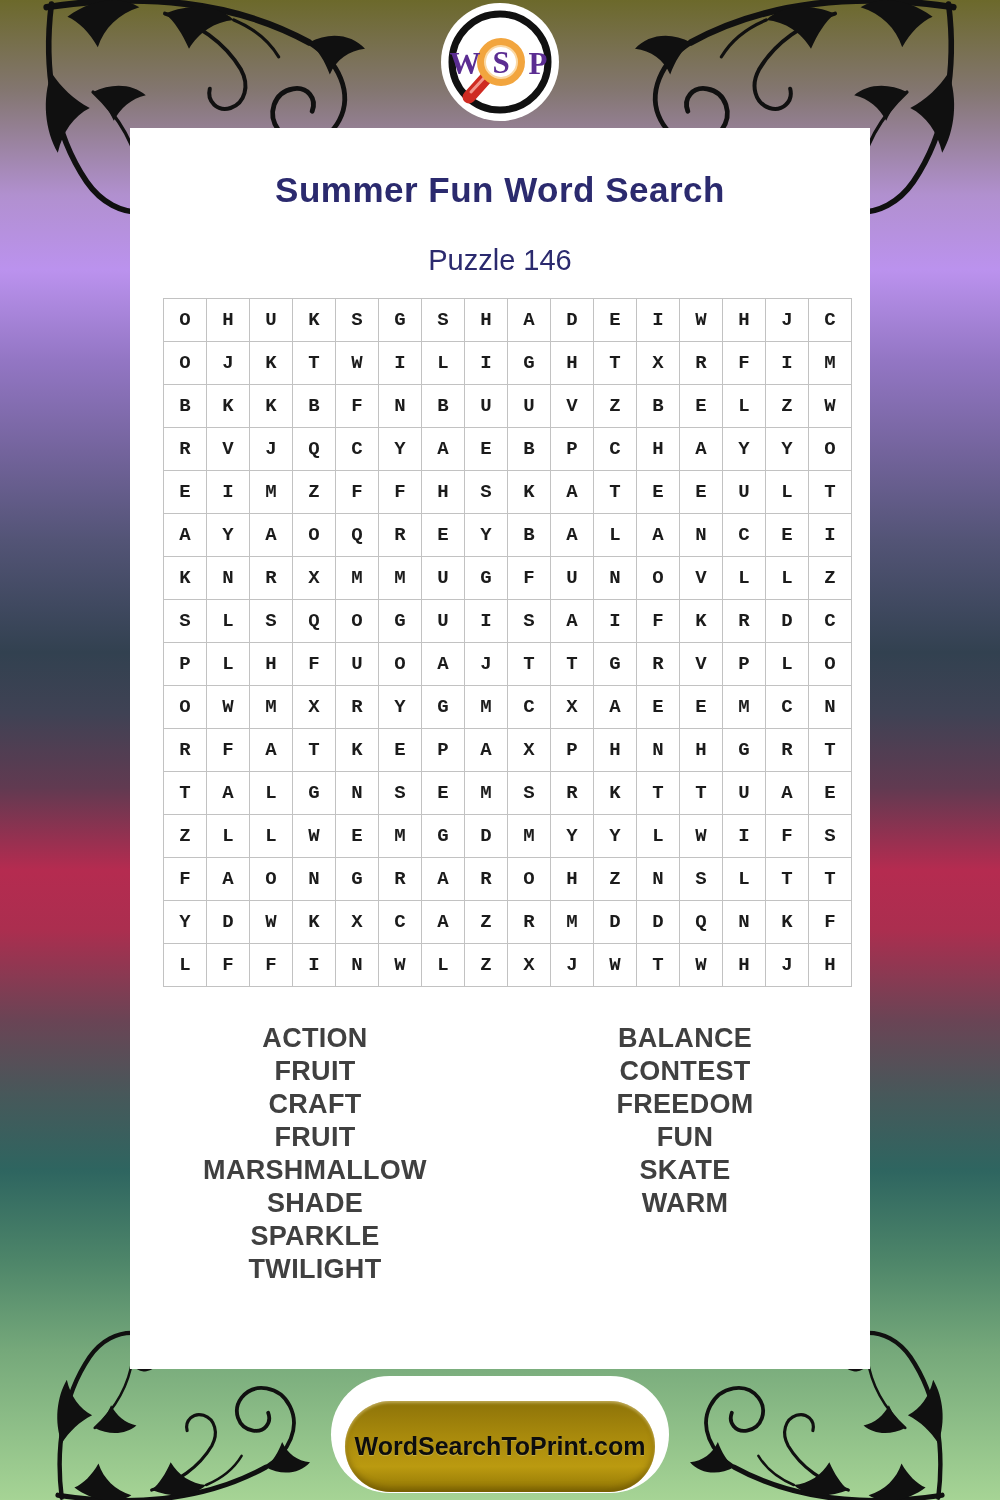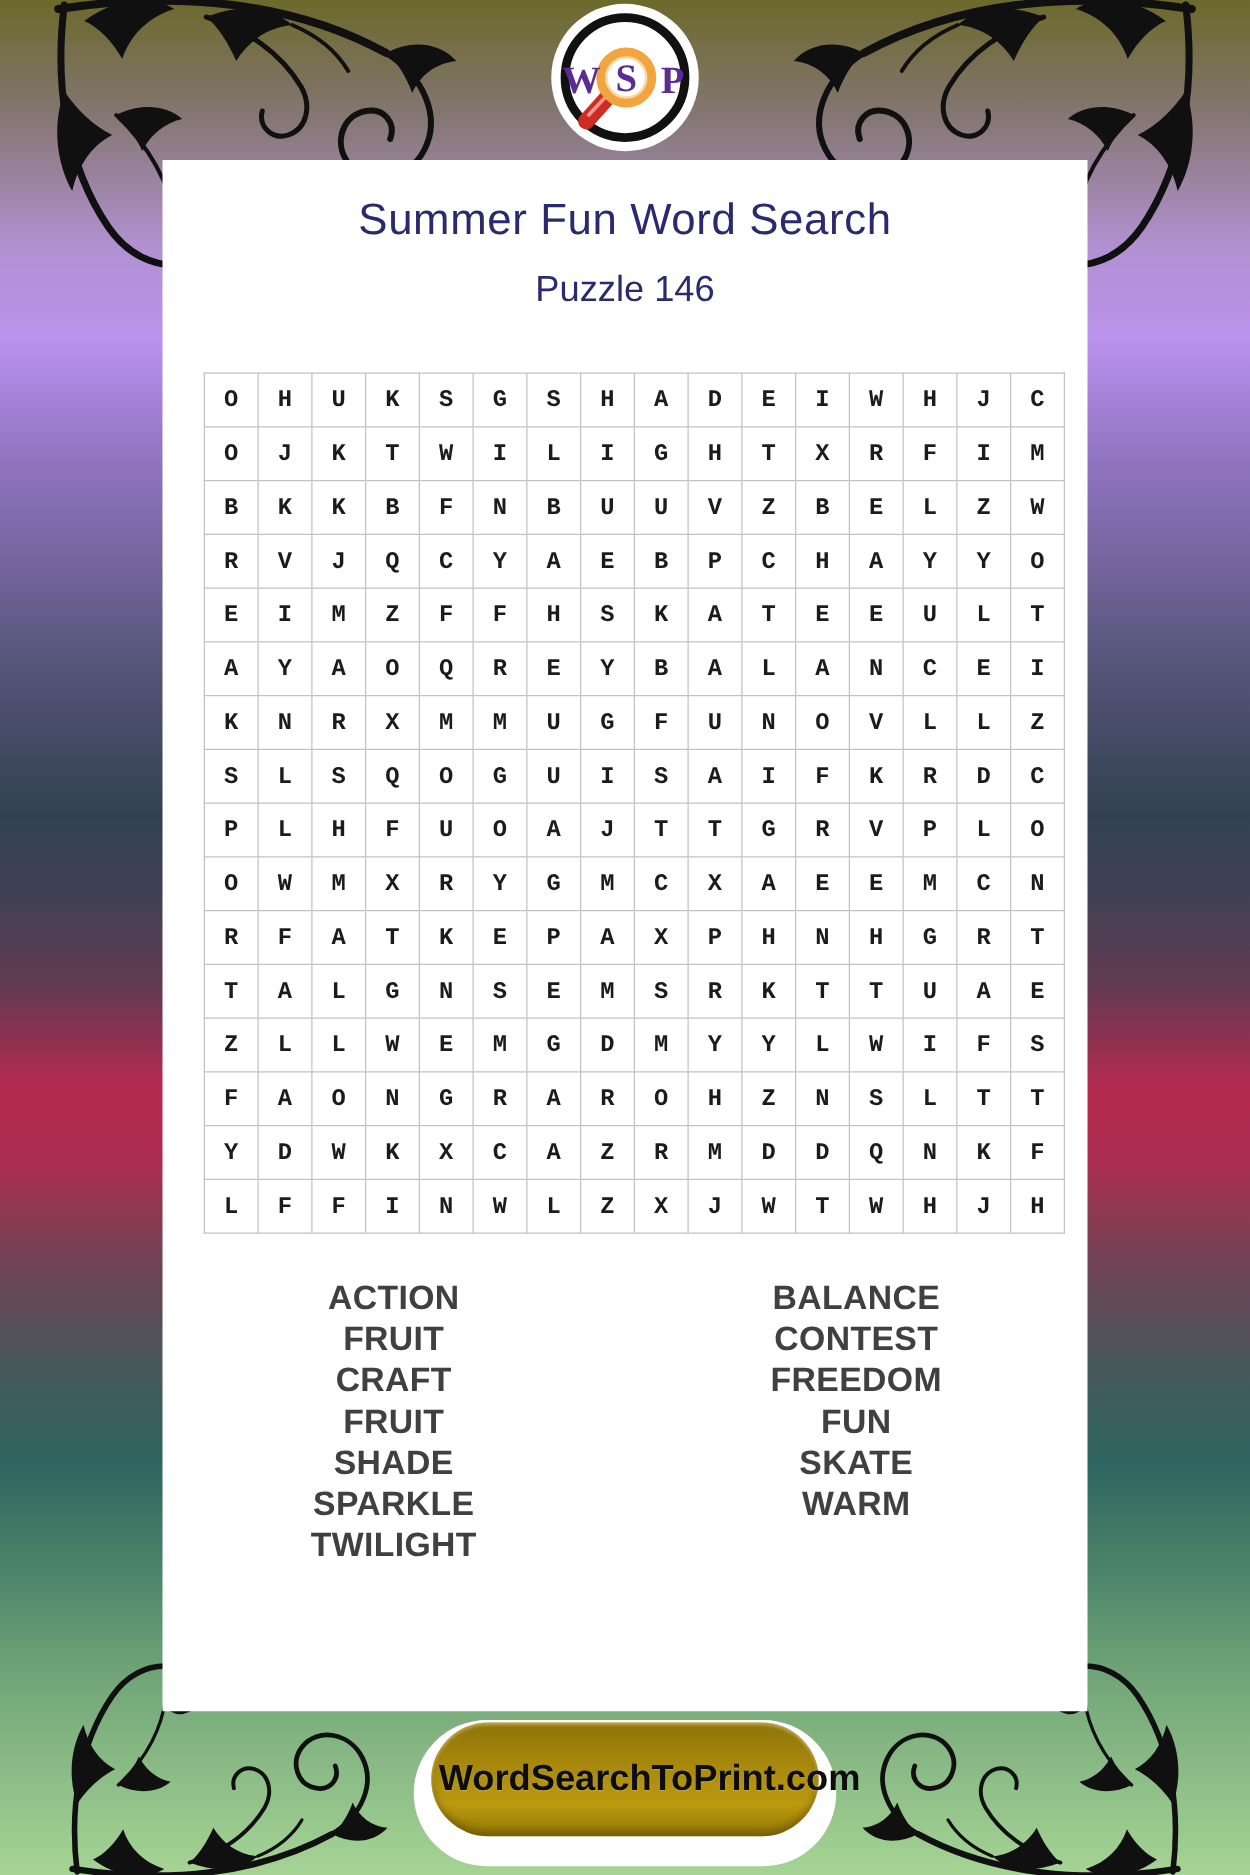--- a/index.html
+++ b/index.html
@@ -19,22 +19,22 @@
   .orn-bl{left:-4px;bottom:-4px;transform:scaleY(-1);}
   .orn-br{right:-4px;bottom:-4px;transform:scale(-1,-1);}
 
   .card{
     position:absolute;left:130px;top:128px;width:740px;height:1241px;
     background:#ffffff;z-index:2;
   }
   .logo{position:absolute;left:440px;top:2px;z-index:3;}
 
   .title{
-    margin:0;padding-top:28px;text-align:center;
-    font-size:35px;font-weight:normal;color:#2b2a6e;letter-spacing:0.5px;
+    margin:14px;padding-top:28px;text-align:center;
+    font-size:35px;font-weight:bold;color:#2b2a6e;letter-spacing:0.5px;
   }
   .subtitle{
     margin:0;padding-top:20px;text-align:center;
     font-size:29px;font-weight:normal;color:#2b2a6e;
   }
   table.grid{
     position:absolute;left:33px;top:170px;border-collapse:collapse;
   }
   table.grid td{
     width:42px;height:42px;border:1px solid #c2c2c2;background:#ffffff;
@@ -48,26 +48,26 @@
   .word-col{width:50%;text-align:center;}
   .word{
     font-size:27px;font-weight:bold;color:#404040;line-height:33px;
     letter-spacing:0.3px;
   }
   .footer-pill{
     position:absolute;left:331px;top:1376px;width:338px;height:117px;
     background:#ffffff;border-radius:60px;z-index:3;
   }
   .footer-btn{
-    position:absolute;left:14px;top:2px;width:310px;height:91px;
+    position:absolute;left:14px;top:25px;width:310px;height:91px;
     border-radius:46px;border:none;cursor:pointer;
     background:linear-gradient(180deg,#8d7309 0%,#a8890c 38%,#bb9a10 72%,#917604 100%);
     box-shadow:inset 0 2px 3px rgba(255,240,180,0.45), inset 0 -4px 6px rgba(80,60,0,0.45);
     font-family:"Liberation Sans",sans-serif;
-    font-size:29px;font-weight:bold;color:#0d0d0d;
+    font-size:25px;font-weight:bold;color:#0d0d0d;
     text-shadow:0 1px 1px rgba(255,255,255,0.25);
   }
 </style>
 </head>
 <body>
 
 <svg width="0" height="0" style="position:absolute">
   <defs>
     <g id="flourish" stroke="#101010" fill="none" stroke-linecap="round">
       <path d="M2,14 C120,-4 235,6 330,58" stroke-width="8"></path>
@@ -413,20 +413,21 @@
         </tr>
       </tbody>
   </table>
 
   <div class="word-list">
     <div class="word-col">
         <div class="word">ACTION</div>
         <div class="word">FRUIT</div>
         <div class="word">CRAFT</div>
         <div class="word">FRUIT</div>
+        <div class="word">MARSHMALLOW</div>
         <div class="word">SHADE</div>
         <div class="word">SPARKLE</div>
         <div class="word">TWILIGHT</div>
       </div>
     <div class="word-col">
         <div class="word">BALANCE</div>
         <div class="word">CONTEST</div>
         <div class="word">FREEDOM</div>
         <div class="word">FUN</div>
         <div class="word">SKATE</div>

